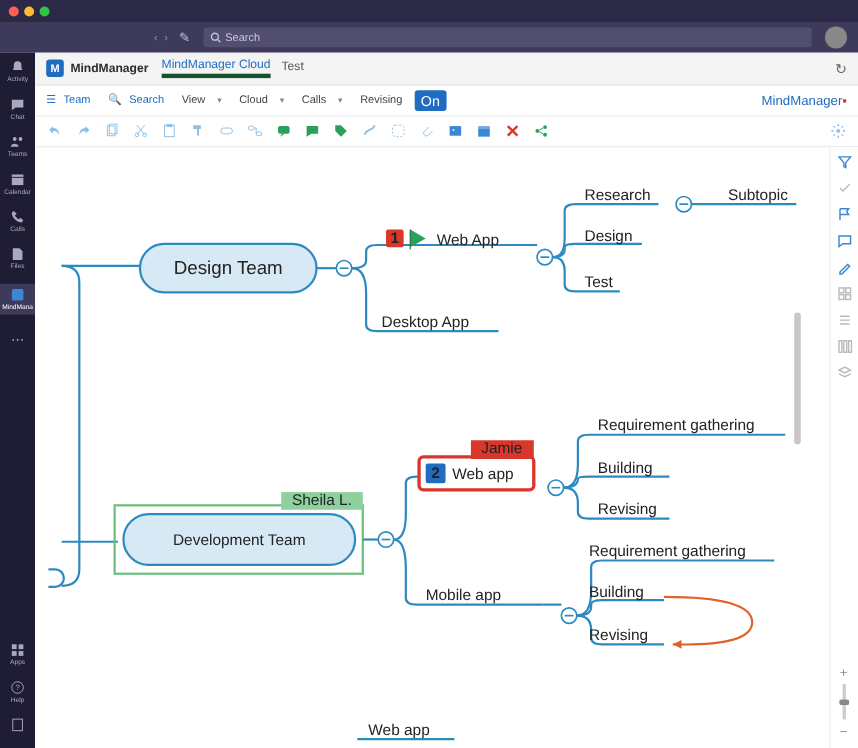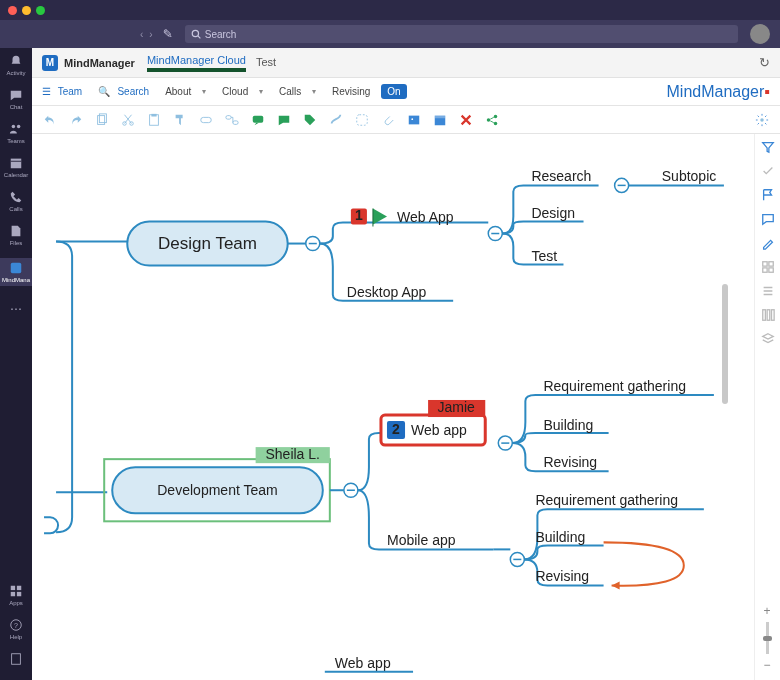--- a/index.html
+++ b/index.html
@@ -36,22 +36,22 @@
   .apphdr .logo { width: 16px; height: 16px; background: #1f6cc1; border-radius: 3px; margin-right: 6px; display:flex;align-items:center;justify-content:center;color:#fff;font-weight:bold;font-size:10px;}
   .apphdr .brand { font-weight: 600; margin-right: 12px; }
   .apphdr .tab { margin-right: 10px; color: #555; padding-bottom: 2px; cursor: pointer; }
   .apphdr .tab.active { color: #1f6cc1; border-bottom: 4px solid #14532d; }
   .apphdr .refresh { margin-left: auto; font-size: 13px; color: #666; cursor: pointer; }
 
   .toolbar1 { height: 28px; background: #fff; display: flex; align-items: center; padding: 0 10px; font-size: 10px; color: #444; border-bottom: 1px solid #e4e4e4; gap: 16px; }
   .toolbar1 .grp { display: flex; align-items: center; gap: 4px; cursor: pointer; }
   .toolbar1 .blue { color: #1f6cc1; font-weight: 500; }
   .toolbar1 .chev { font-size: 8px; color: #888; }
-  .toolbar1 .pill { background: #1f6cc1; color: #fff; padding: 2px 6px; border-radius: 3px; font-size: 10px; }
-  .toolbar1 .mm { margin-left: auto; color: #1f6cc1; font-size: 16px; }
+  .toolbar1 .pill { background: #1f6cc1; color: #fff; padding: 2px 6px; border-radius: 3px; font-size: 13px; }
+  .toolbar1 .mm { margin-left: auto; color: #1f6cc1; font-size: 12px; }
 
   .toolbar2 { height: 28px; background: #fff; display: flex; align-items: center; padding: 0 10px; gap: 10px; border-bottom: 1px solid #e4e4e4; }
   .toolbar2 .ic { width: 16px; height: 16px; display:flex;align-items:center;justify-content:center; cursor: pointer; }
   .toolbar2 .ic.green svg { fill: #2aa05a; }
   .toolbar2 .ic.red svg { fill: #d9362c; }
   .toolbar2 .ic.blue svg { fill: #3b87d6; }
   .toolbar2 .ic svg { width: 14px; height: 14px; fill: #8fbfe0; }
 
   
   .canvaswrap { flex: 1; position: relative; background: #fff; display: flex; }
@@ -198,21 +198,21 @@
       <div class="logo">M</div>
       <span class="brand">MindManager</span>
       <span class="tab active">MindManager Cloud</span>
       <span class="tab">Test</span>
       <span class="refresh">↻</span>
     </div>
 
     <div class="toolbar1">
       <div class="grp blue">☰&nbsp;<span>Team</span></div>
       <div class="grp blue">🔍&nbsp;<span>Search</span></div>
-      <div class="grp"><span>About</span>&nbsp;<span class="chev">▾</span></div>
+      <div class="grp"><span>View</span>&nbsp;<span class="chev">▾</span></div>
       <div class="grp"><span>Cloud</span>&nbsp;<span class="chev">▾</span></div>
       <div class="grp"><span>Calls</span>&nbsp;<span class="chev">▾</span></div>
       <div class="grp"><span>Revising</span>&nbsp;<span class="pill">On</span></div>
       <div class="mm"><span>MindManager</span><span style="color:#d9362c">▪</span></div>
     </div>
 
     <div class="toolbar2">
       <span class="ic">
           <svg viewBox="0 0 16 16">
             <path d="M6 3L2 7l4 4V8c4 0 6 2 6 5 1-5-2-8-6-8z"></path>

